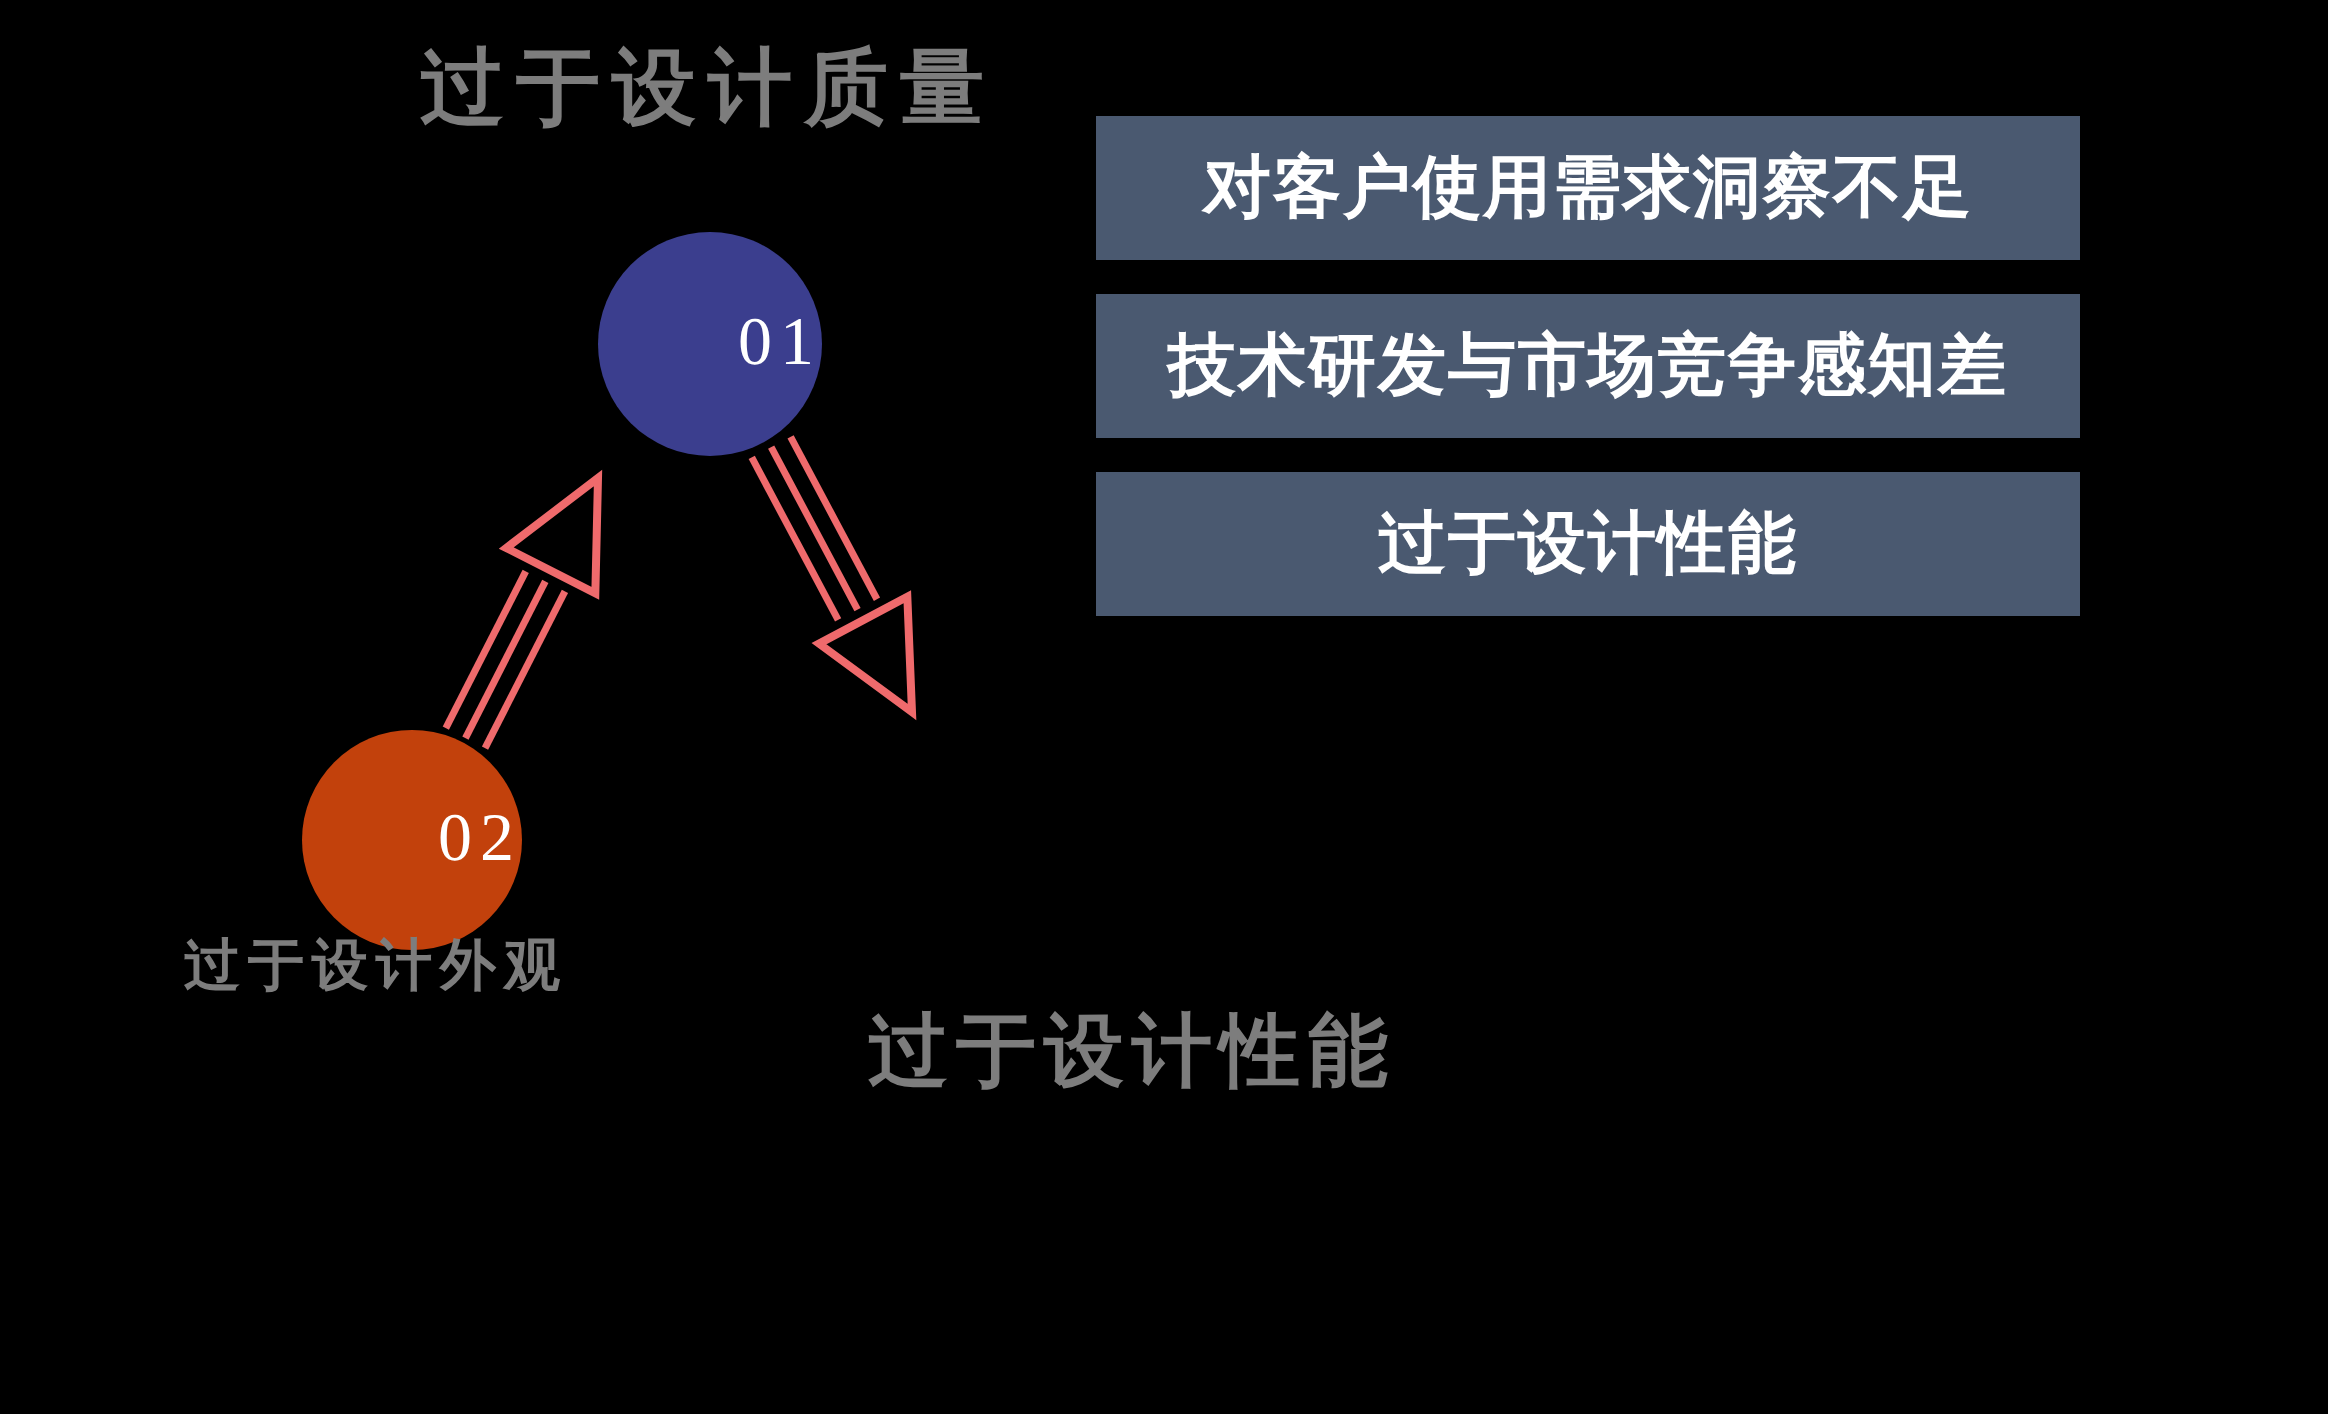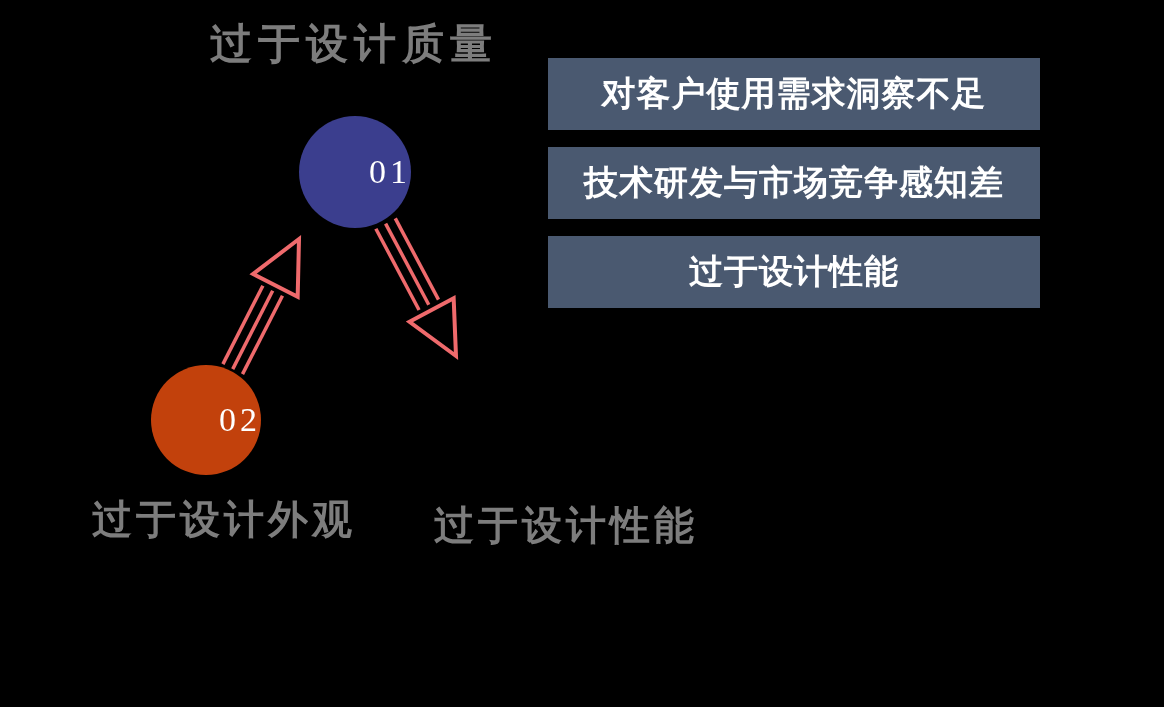--- a/index.html
+++ b/index.html
@@ -19,22 +19,22 @@
     white-space: nowrap;
   }
   .title-label {
     left: 210px;
     top: 16px;
     font-size: 42px;
     letter-spacing: 6px;
   }
   .label-02 {
     left: 92px;
-    top: 492px;
-    font-size: 40px;
+    top: 464px;
+    font-size: 28px;
     letter-spacing: 4px;
   }
   .label-03 {
     left: 434px;
     top: 498px;
     font-size: 40px;
     letter-spacing: 4px;
   }
   .arrows {
     position: absolute;

